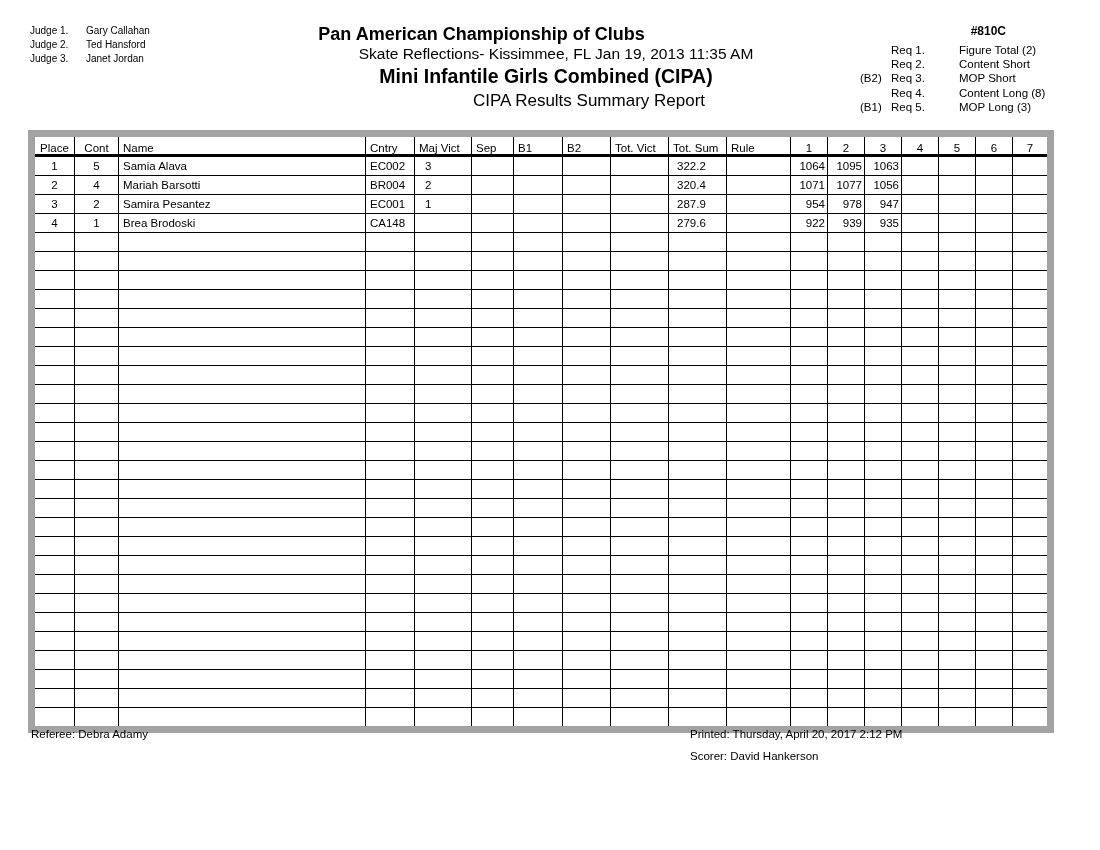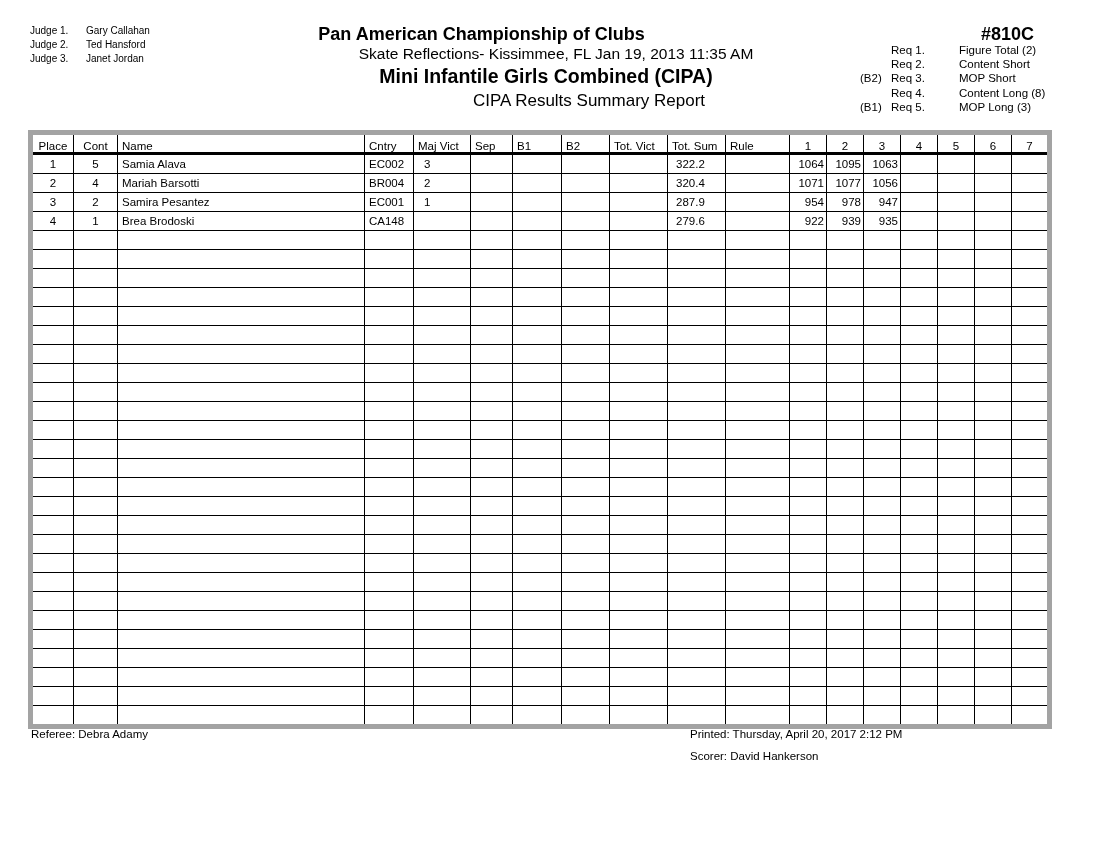--- a/index.html
+++ b/index.html
@@ -9,36 +9,36 @@
   .judges { left:30px; top:24px; font-size:10px; line-height:14px; }
   .judges .lbl { display:inline-block; width:56px; }
   .title1 { left:0; width:961px; top:24px; text-align:center; font-size:18px; font-weight:bold; }
   .title1 span { position:relative; left:1px; }
   .subtitle { left:14px; width:1100px; top:45px; text-align:center; font-size:15.5px; }
   .subtitle span { position:relative; left:-8px; }
   .title2 { left:0; width:1088px; top:65px; text-align:center; font-size:19.5px; font-weight:bold; }
   .title2 span { position:relative; left:2px; }
   .title3 { left:0; width:1100px; top:91px; text-align:center; font-size:17px;padding-left:44px; }
   .title3 span { position:relative; left:-5px; }
-  .code { right:66px; top:24px; font-size:18px; font-weight:bold; }
+  .code { right:94px; top:24px; font-size:12px; font-weight:bold; }
   .reqs { left:860px; top:43px; font-size:11.5px; line-height:14.2px; }
   .reqs .pre { display:inline-block; width:31px; }
   .reqs .rq { display:inline-block; width:68px; }
 
   table.grid { position:absolute; left:28px; top:130px; border-collapse:collapse;
                table-layout:fixed; font-size:11.5px; }
   table.grid td, table.grid th { border:1px solid #000; height:18px; padding:0 0 0 4px;
                font-weight:normal; overflow:hidden; white-space:nowrap; }
   table.grid thead th { border-bottom:3px solid #000; height:17px; text-align:left; vertical-align:bottom; }
   table.grid thead th.c { text-align:center; padding:0; }
   table.grid td.c { text-align:center; padding:0; }
   table.grid td.r { text-align:right; padding:0 2px 0 0; }
   table.grid td.ind { padding-left:10px; }
   table.grid td.ind2 { padding-left:8px; }
-  table.grid { border:5px solid #a3a3a3; }
+  table.grid { border:7px solid #a3a3a3; }
 
   .footer { font-size:11.5px; }
   .referee { left:31px; top:728px; }
   .printed { left:690px; top:728px; }
   .scorer { left:690px; top:750px; }
 </style>
 </head>
 <body>
 
 <div class="abs judges">

